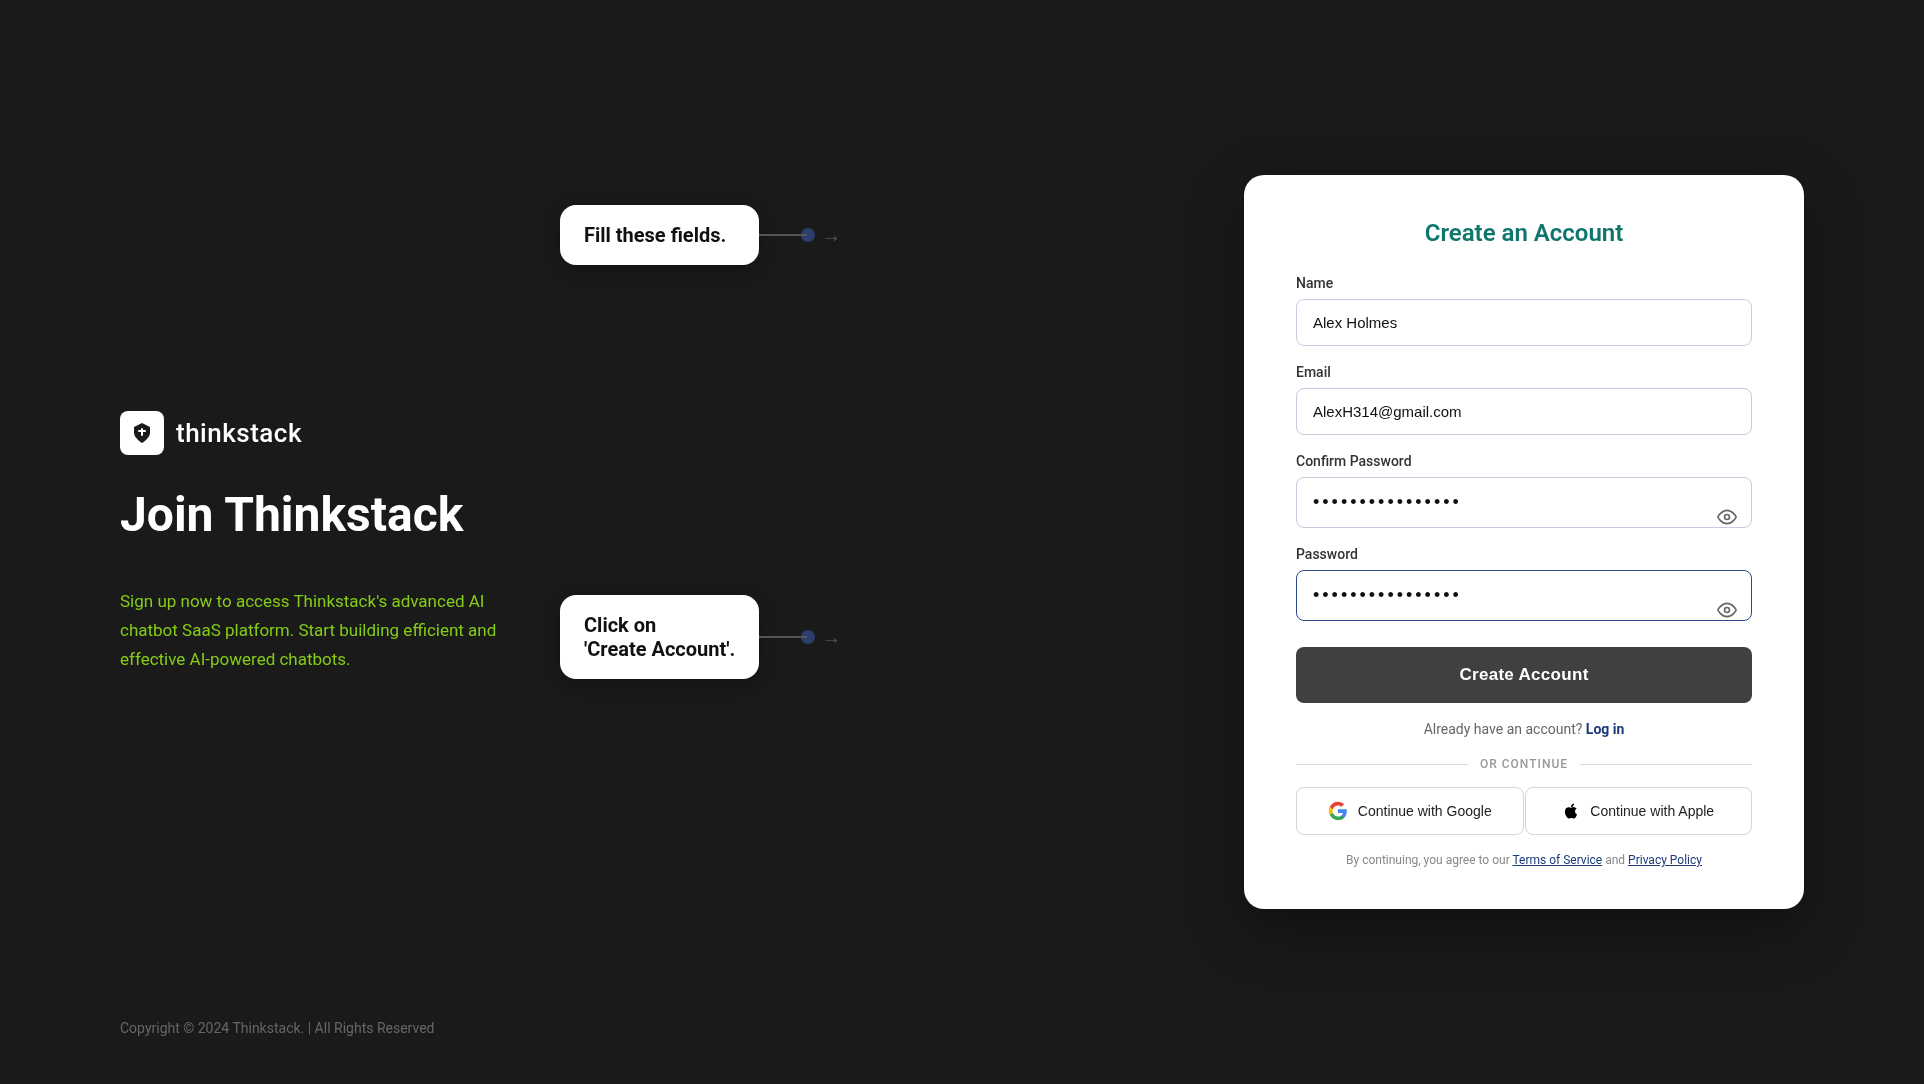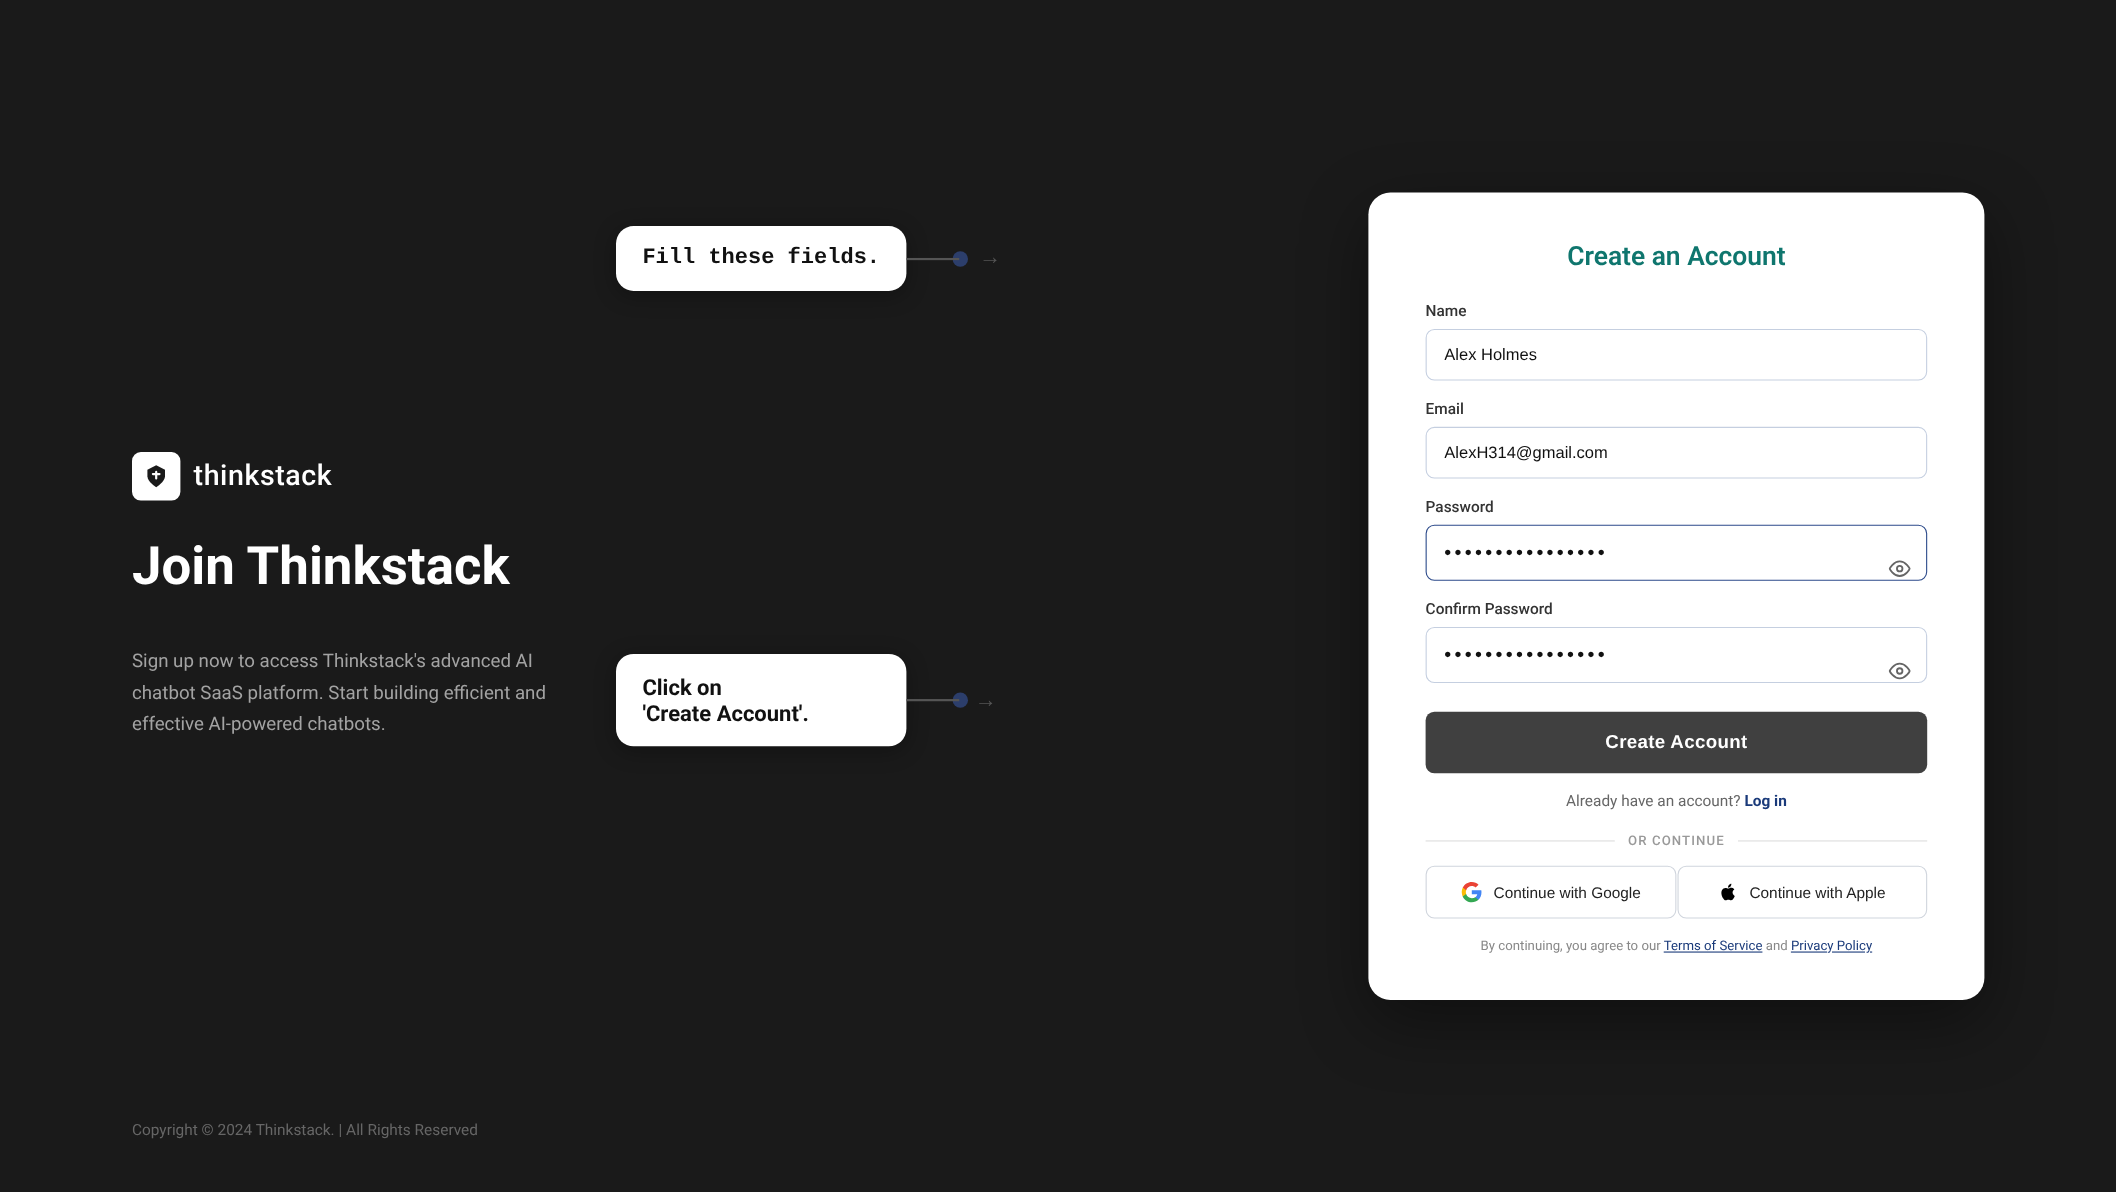--- a/index.html
+++ b/index.html
@@ -63,21 +63,21 @@
     }
 
     .hero-title {
       color: #fff;
       font-size: 48px;
       font-weight: 700;
       line-height: 1.15;
     }
 
     .hero-desc {
-      color: #a3a3a3;
+      color: #84cc16;
       font-size: 17px;
       line-height: 1.7;
       max-width: 420px;
       margin-top: 13px;
     }
 
     .copyright {
       position: absolute;
       bottom: 48px;
       left: 120px;
@@ -319,21 +319,21 @@
         </svg>
       </div>
       <span class="logo-text">thinkstack</span>
     </div>
 
     <h1 class="hero-title">Join Thinkstack</h1>
     <p class="hero-desc">Sign up now to access Thinkstack's advanced AI chatbot SaaS platform. Start building efficient and effective AI-powered chatbots.</p>
   </div>
 
   <div class="tooltips-area" style="top: calc(50% - 100px);">
-    <div style="position: relative; margin-bottom: 20px; font-family: Liberation Mono, monospace;">
+    <div style="position: relative; margin-bottom: 20px;">
       <div class="tooltip-bubble">
         <span>Fill these fields.</span>
         <div class="tooltip-dot"></div>
         <div class="tooltip-arrow">→</div>
       </div>
     </div>
     <div style="position: relative; margin-top: 130px;">
       <div class="tooltip-bubble">
         <span>Click on<br>'Create Account'.</span>
         <div class="tooltip-dot"></div>
@@ -351,52 +351,52 @@
       <div class="form-input-wrapper">
         <input class="form-input" type="text" value="Alex Holmes" style="">
       </div>
     </div>
 
     
     <div class="form-group">
       <label class="form-label">Email</label>
       <div class="form-input-wrapper">
         <input class="form-input" type="email" value="AlexH314@gmail.com" style="">
+      </div>
+    </div>
+
+    
+    <div class="form-group">
+      <label class="form-label">Confirm Password</label>
+      <div class="form-input-wrapper">
+        <input class="form-input" type="password" value="1234567890123456" style="font-size: 18px; letter-spacing: 3px;">
+        <button class="eye-btn">
+          <svg viewBox="0 0 24 24" fill="none" stroke="currentColor" stroke-width="2">
+            <path d="M1 12s4-8 11-8 11 8 11 8-4 8-11 8-11-8-11-8z"></path>
+            <circle cx="12" cy="12" r="3"></circle>
+          </svg>
+        </button>
       </div>
     </div>
 
     
     <div class="form-group">
       <label class="form-label">Password</label>
       <div class="form-input-wrapper focused">
         <input class="form-input" type="password" value="1234567890123456" style="font-size: 18px; letter-spacing: 3px;">
         <button class="eye-btn">
           <svg viewBox="0 0 24 24" fill="none" stroke="currentColor" stroke-width="2">
             <path d="M1 12s4-8 11-8 11 8 11 8-4 8-11 8-11-8-11-8z"></path>
             <circle cx="12" cy="12" r="3"></circle>
           </svg>
         </button>
       </div>
     </div>
 
     
-    <div class="form-group">
-      <label class="form-label">Confirm Password</label>
-      <div class="form-input-wrapper">
-        <input class="form-input" type="password" value="1234567890123456" style="font-size: 18px; letter-spacing: 3px;">
-        <button class="eye-btn">
-          <svg viewBox="0 0 24 24" fill="none" stroke="currentColor" stroke-width="2">
-            <path d="M1 12s4-8 11-8 11 8 11 8-4 8-11 8-11-8-11-8z"></path>
-            <circle cx="12" cy="12" r="3"></circle>
-          </svg>
-        </button>
-      </div>
-    </div>
-
-    
     <button class="create-account-btn">Create Account</button>
 
     
     <div class="login-line">
       <span>Already have an account?</span>
       <a class="login-link">Log in</a>
     </div>
 
     
     <div class="or-divider">

